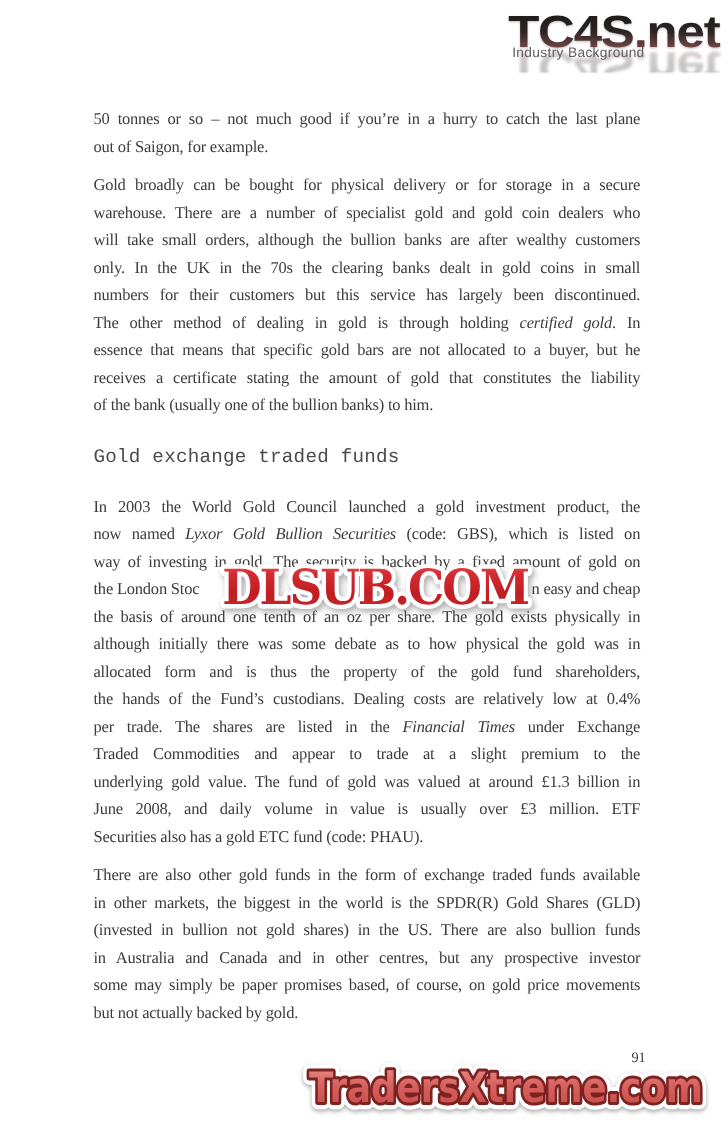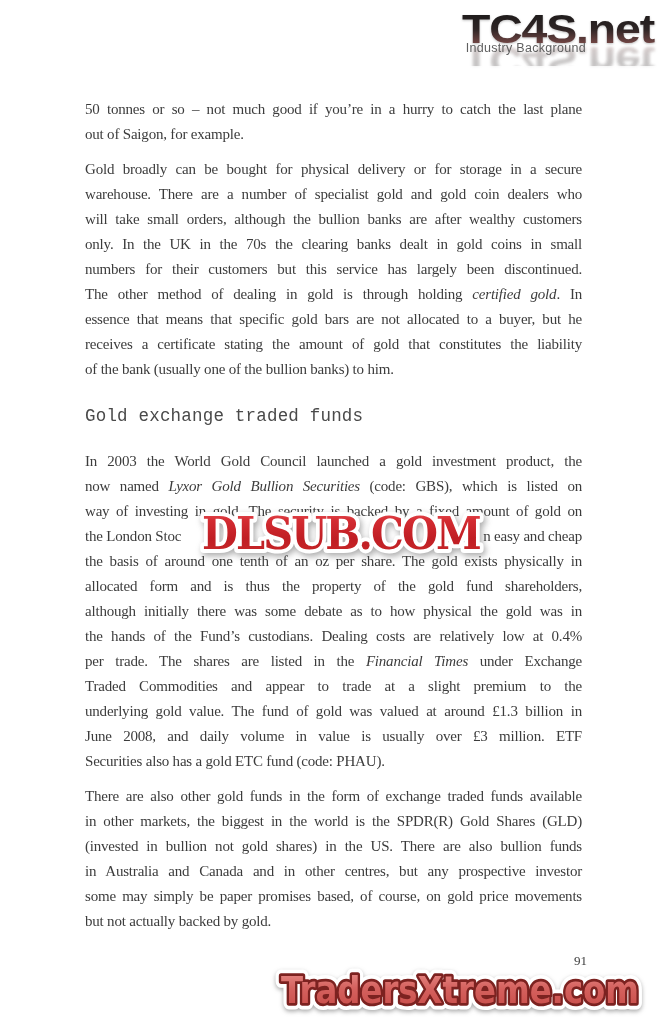--- a/index.html
+++ b/index.html
@@ -89,22 +89,22 @@
       <div class="heading">Gold exchange traded funds</div>
       <div class="para">
         <div class="line"><span>In 2003 the World Gold Council launched a gold investment product, the</span></div>
         <div class="line"><span>now named </span><span class="it">Lyxor Gold Bullion Securities</span><span> (code: GBS), which is listed on</span></div>
         <div class="line"><span>way of investing in gold. The security is backed by a fixed amount of gold on</span></div>
         <div class="line split">
           <span>the London Stoc</span>
           <span>n easy and cheap</span>
         </div>
         <div class="line"><span>the basis of around one tenth of an oz per share. The gold exists physically in</span></div>
+        <div class="line"><span>although initially there was some debate as to how physical the gold was in</span></div>
         <div class="line"><span>allocated form and is thus the property of the gold fund shareholders,</span></div>
-        <div class="line"><span>although initially there was some debate as to how physical the gold was in</span></div>
         <div class="line"><span>the hands of the Fund’s custodians. Dealing costs are relatively low at 0.4%</span></div>
         <div class="line"><span>per trade. The shares are listed in the </span><span class="it">Financial Times</span><span> under Exchange</span></div>
         <div class="line"><span>Traded Commodities and appear to trade at a slight premium to the</span></div>
         <div class="line"><span>underlying gold value. The fund of gold was valued at around £1.3 billion in</span></div>
         <div class="line"><span>June 2008, and daily volume in value is usually over £3 million. ETF</span></div>
         <div class="line last"><span>Securities also has a gold ETC fund (code: PHAU).</span></div>
       </div>
       <div class="para">
         <div class="line"><span>There are also other gold funds in the form of exchange traded funds available</span></div>
         <div class="line"><span>in other markets, the biggest in the world is the SPDR(R) Gold Shares (GLD)</span></div>

